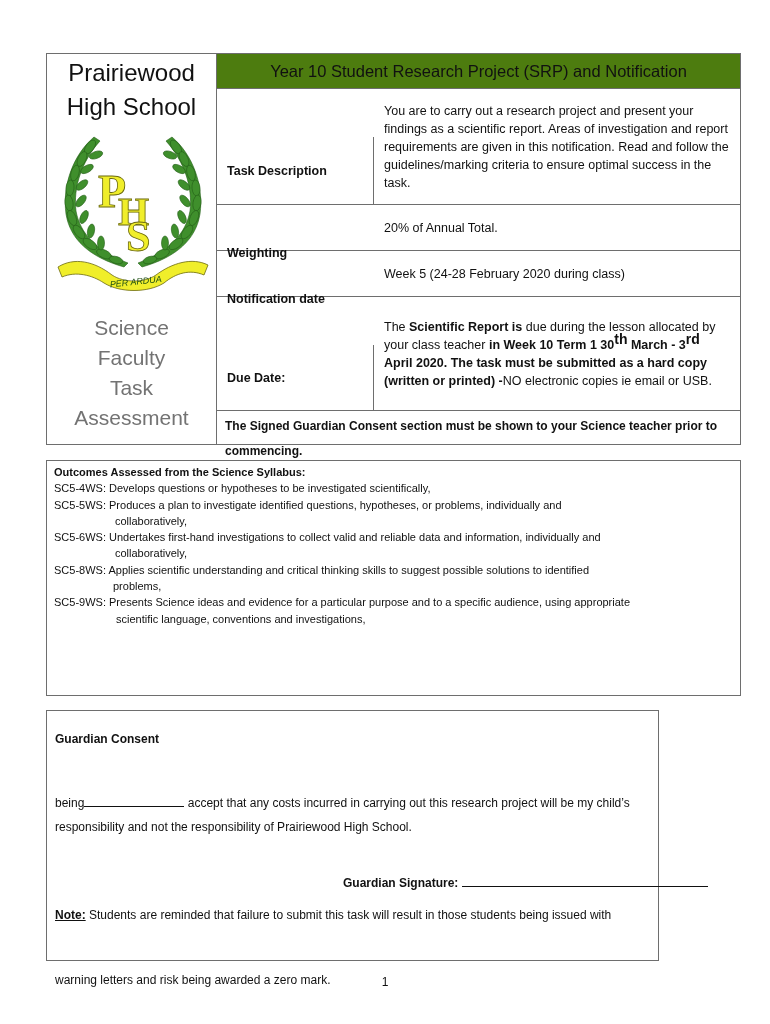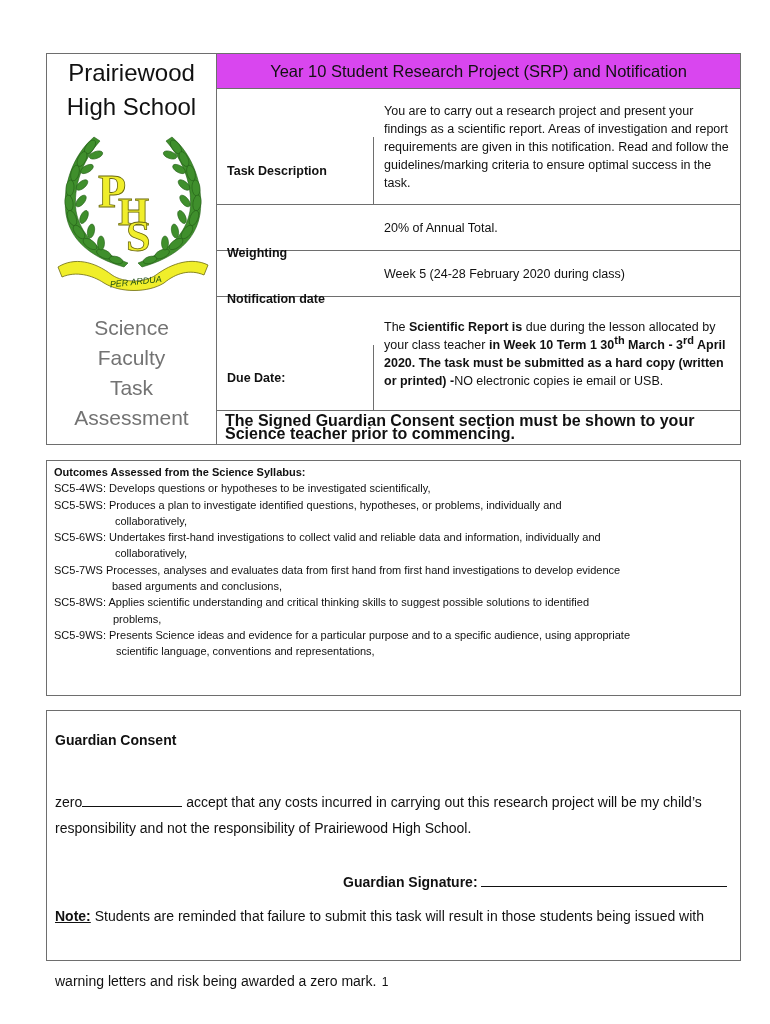--- a/index.html
+++ b/index.html
@@ -19,58 +19,58 @@
       position: absolute; left: 0; right: 0; top: 2px;
       font-size: 24px; line-height: 34px; color: #111;
     }
     .logo { position: absolute; left: 7px; top: 75px; width: 158px; height: 162px; }
     .faculty-title {
       position: absolute; left: 0; right: 0; top: 259px;
       font-size: 21px; line-height: 30px; color: #737373;
     }
     .header-row {
       position: absolute; left: 170px; right: 0; top: 0; height: 35px;
-      background: #d946ef; border-bottom: 1.5px solid #6e6e6e; box-sizing: border-box;
+      background: #4d7c0f; border-bottom: 1.5px solid #6e6e6e; box-sizing: border-box;
       font-size: 16.5px; line-height: 34px; text-align: center; color: #111;
     }
     .row {
       position: absolute; left: 170px; right: 0;
       border-bottom: 1.5px solid #6e6e6e; box-sizing: border-box;
     }
     .row .label {
       position: absolute; left: 0; top: 0; bottom: 0; width: 157px;
       border-right: 1.5px solid #6e6e6e; box-sizing: border-box;
       display: flex; align-items: center; padding-left: 10px;
       font-size: 12.5px; font-weight: bold; margin-top: 48px;
     }
     .row .value {
       position: absolute; left: 157px; right: 0; top: 0; bottom: 0;
       display: flex; align-items: center; padding: 0 10px 0 10px;
       font-size: 12.5px; line-height: 18px;
     }
     .row .value span.text { display: block; }
     .consent-row {
       position: absolute; left: 170px; right: 0; top: 357px; bottom: 0;
-      padding: 3px 8px; font-size: 16px; font-weight: bold; line-height: 13px;
+      padding: 3px 8px; font-size: 12px; font-weight: bold; line-height: 25px;
     }
     b, .b { font-weight: bold; }
-    sup { font-size: 11px; line-height: 0; }
+    sup { font-size: 14px; line-height: 0; }
 
     .outcomes {
       position: absolute; left: 46px; top: 460px; width: 695px; height: 236px;
       border: 1.5px solid #6e6e6e; box-sizing: border-box; padding: 3px 7px;
       font-size: 11px; line-height: 16.3px;
     }
     .outcomes .heading { font-weight: bold; }
     .outcome .cont { padding-left: 61px; display: block; }
 
     .guardian {
-      position: absolute; left: 46px; top: 710px; width: 695px; height: 251px;
+      position: absolute; left: 46px; top: 710px; width: 613px; height: 251px;
       border: 1.5px solid #6e6e6e; box-sizing: border-box;
-      font-size: 14px;
+      font-size: 12px;
     }
     .g-line { position: absolute; left: 8px; right: 8px; white-space: nowrap; }
     .blank { display: inline-block; border-bottom: 1px solid #111; height: 12px; vertical-align: baseline; }
     .page-num {
       position: absolute; left: 0; width: 770px; top: 975px; text-align: center;
       font-size: 12px; color: #111;
     }
     u { text-decoration: underline; }
   </style>
 </head>
@@ -185,39 +185,35 @@
   </div>
   <div class="outcome">
     <span>SC5-5WS:</span> <span>Produces a plan to investigate identified questions, hypotheses, or problems, individually and</span>
     <span class="cont">collaboratively,</span>
   </div>
   <div class="outcome">
     <span>SC5-6WS:</span> <span>Undertakes first-hand investigations to collect valid and reliable data and information, individually and</span>
     <span class="cont">collaboratively,</span>
   </div>
   <div class="outcome">
-    <span>SC5-7WS</span> <span>Processes, analyses and evaluates data from first hand from first hand investigations to develop evidence</span>
-    <span class="cont" style="padding-left:58px">based arguments and conclusions,</span>
-  </div>
-  <div class="outcome">
     <span>SC5-8WS:</span> <span>Applies scientific understanding and critical thinking skills to suggest possible solutions to identified</span>
     <span class="cont" style="padding-left:59px">problems,</span>
   </div>
   <div class="outcome">
     <span>SC5-9WS:</span> <span>Presents Science ideas and evidence for a particular purpose and to a specific audience, using appropriate</span>
-    <span class="cont" style="padding-left:62px">scientific language, conventions and representations,</span>
+    <span class="cont" style="padding-left:62px">scientific language, conventions and investigations,</span>
   </div>
 </div>
 
 <div class="guardian">
   <div class="g-line" style="top:21px; font-weight:bold;">Guardian Consent</div>
 
 
   <div class="g-line" style="top:83px;">
-    <span>zero</span><span class="blank" style="width:100px;"></span>
+    <span>being</span><span class="blank" style="width:100px;"></span>
     <span>accept that any costs incurred in carrying out this research project will be my child’s</span>
   </div>
 
   <div class="g-line" style="top:109px;">responsibility and not the responsibility of Prairiewood High School.</div>
 
   <div class="g-line" style="top:163px; left:296px; font-weight:bold;">
     <span>Guardian Signature:</span>
     <span class="blank" style="width:246px; border-bottom-width:1.5px;"></span>
   </div>
 

